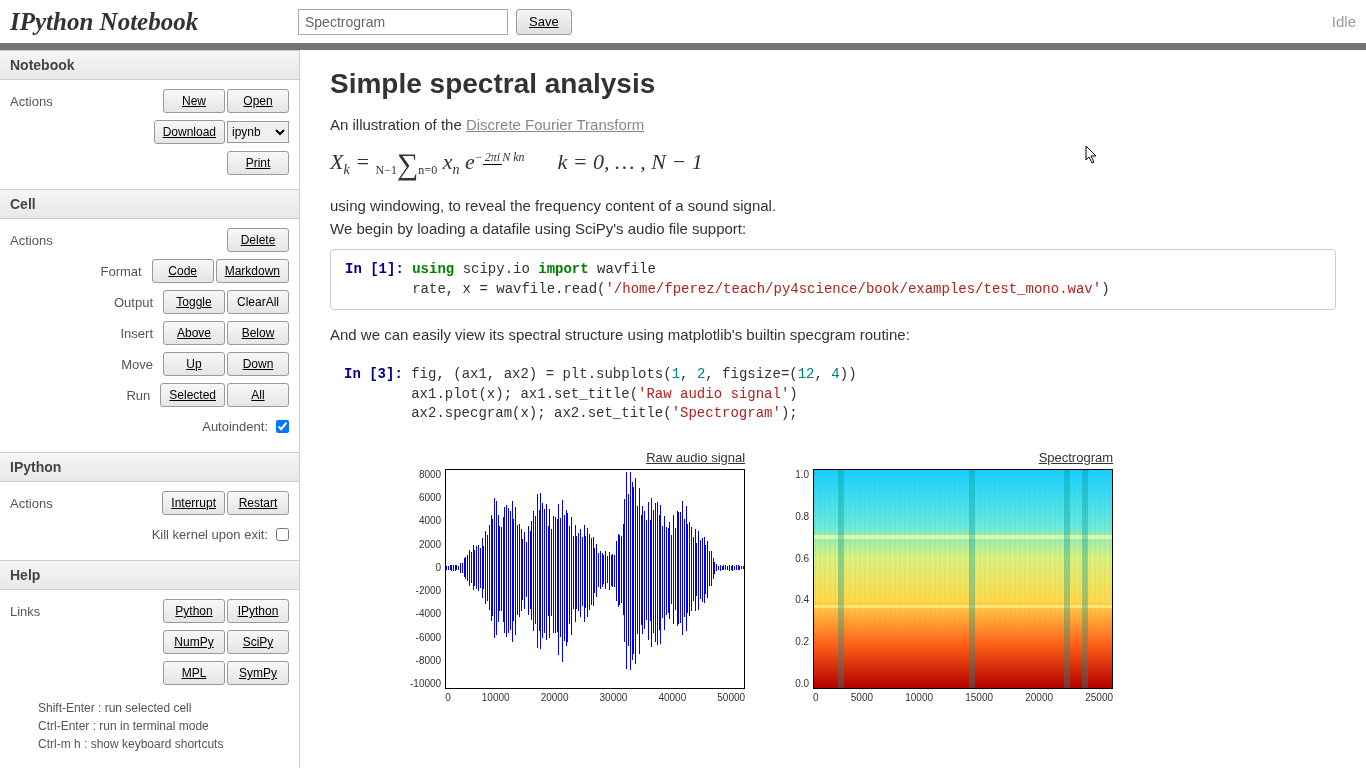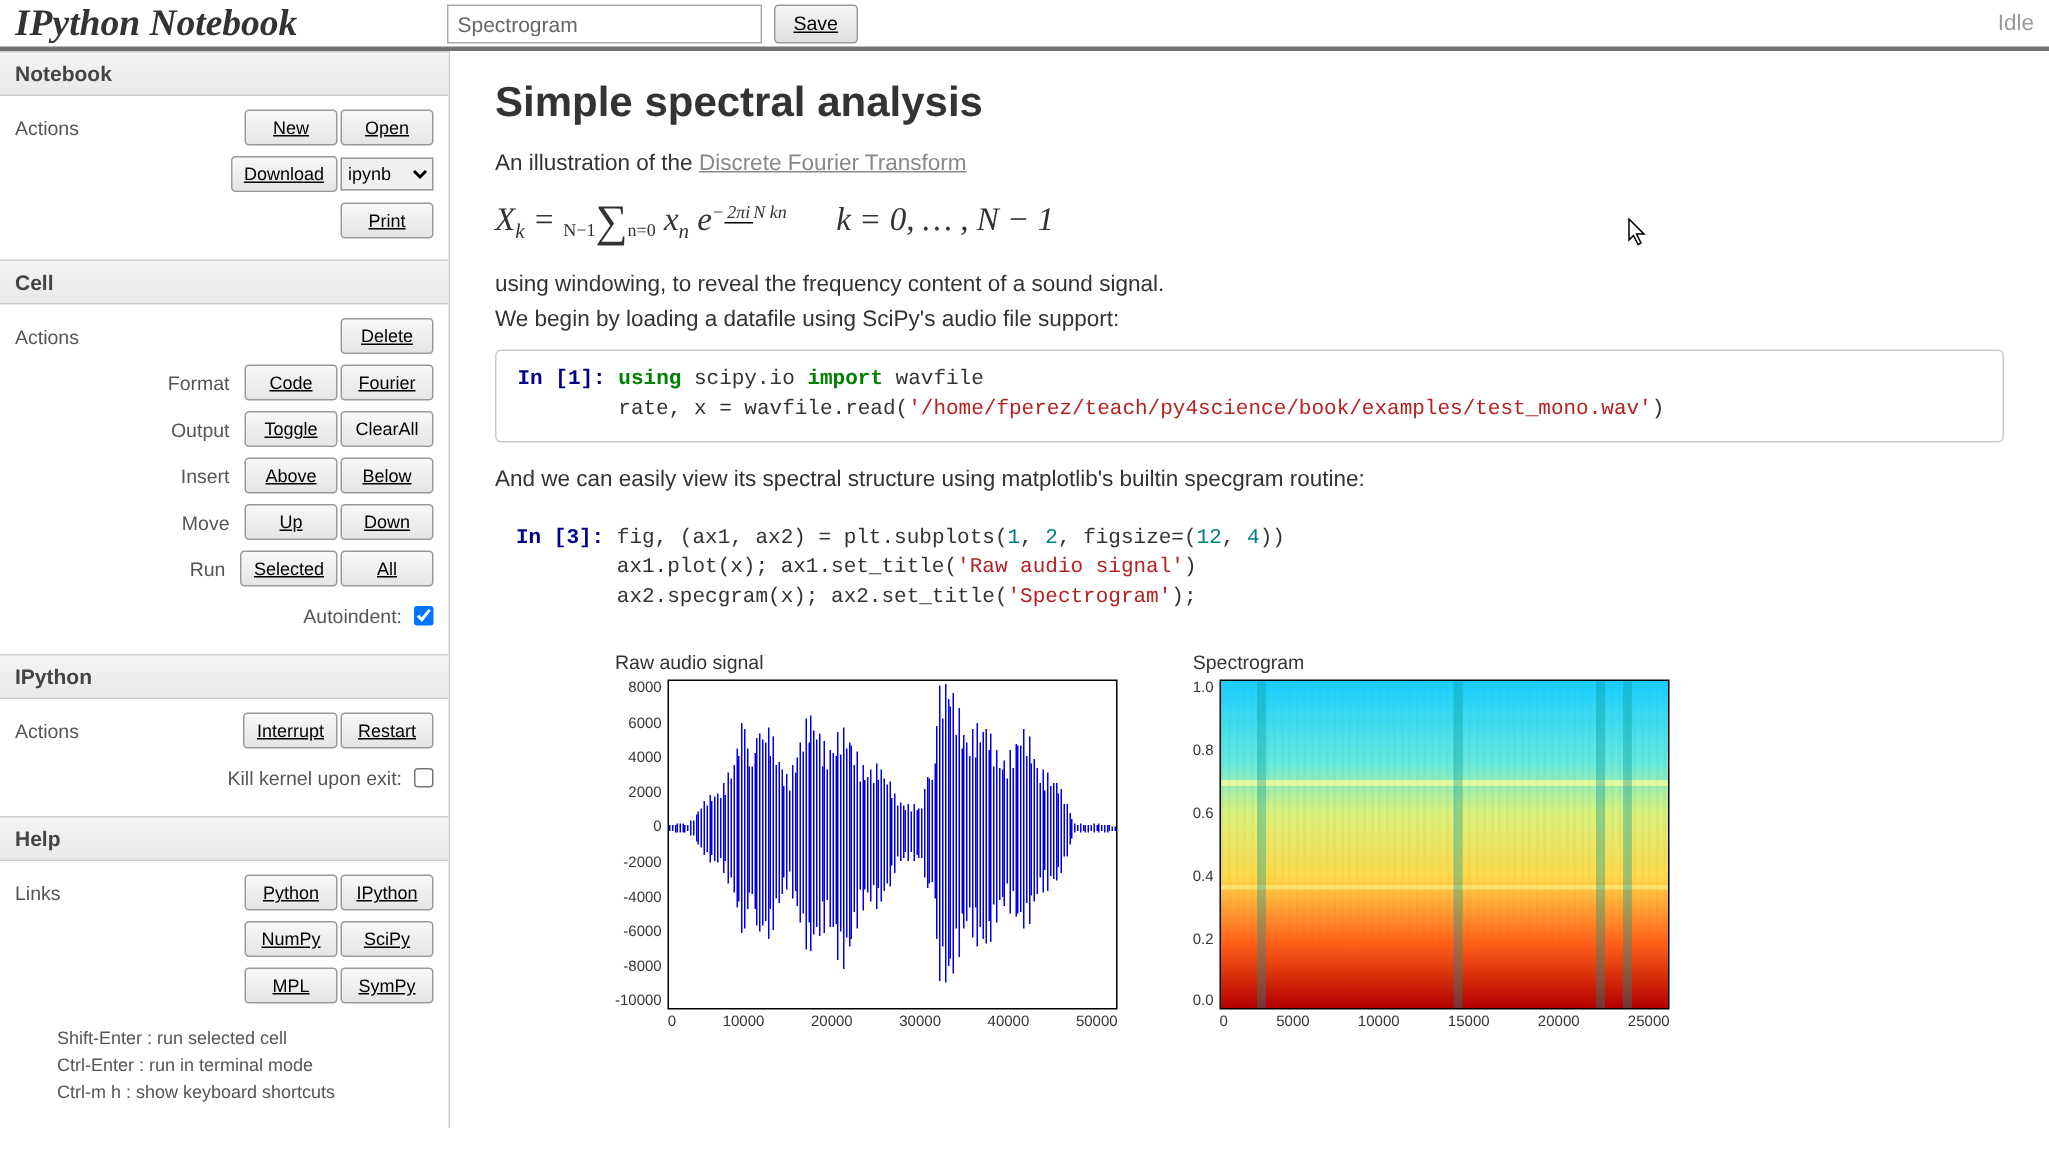--- a/index.html
+++ b/index.html
@@ -1,17 +1,17 @@
 <!DOCTYPE html>
 <html><head>
 <meta charset="utf-8">
 <style>
 * { box-sizing: border-box; margin: 0; padding: 0; }
 body { font-family: Arial, Helvetica, sans-serif; font-size: 13px; color: #333; background: #fff; width: 1366px; height: 768px; overflow: hidden; }
-.topbar { height: 34px; border-bottom: 3px solid #737373; display: flex; align-items: center; padding: 0 10px; background: #fff; }
+.topbar { height: 50px; border-bottom: 7px solid #737373; display: flex; align-items: center; padding: 0 10px; background: #fff; }
 .logo { font-size: 25px; font-weight: bold; font-style: italic; color: #333; font-family: Georgia, serif; width: 288px; }
 .title-input { width: 210px; height: 26px; font-size: 14px; padding: 2px 6px; border: 1px solid #aaa; color: #666; }
 .save-btn { margin-left: 8px; height: 26px; padding: 2px 12px; background: linear-gradient(#f5f5f5,#e0e0e0); border: 1px solid #999; border-radius: 3px; font-size: 13px; text-decoration: underline; cursor: pointer; }
 .idle { margin-left: auto; color: #999; font-size: 15px; text-align: right; }
 .main { display: flex; height: 718px; }
 .sidebar { width: 300px; border-right: 1px solid #ccc; background: #fff; display: flex; flex-direction: column; font-size: 13px; }
 .section-header { background: linear-gradient(#f5f5f5,#e8e8e8); border-top: 1px solid #ccc; border-bottom: 1px solid #ccc; padding: 6px 10px; font-weight: bold; font-size: 14px; color: #444; }
 .section-body { padding: 8px 10px; }
 .row { display: flex; align-items: center; justify-content: flex-end; margin-bottom: 5px; min-height: 26px; }
 .row-label { margin-right: 8px; color: #555; font-size: 13px; }
@@ -31,21 +31,21 @@
 .formula sup { font-size: 12px; vertical-align: super; }
 .formula .frac { display: inline-block; text-align: center; font-size: 12px; vertical-align: middle; }
 .formula .frac .num { border-bottom: 1px solid #000; padding: 0 2px; }
 .code-cell { border: 1px solid #ccc; border-radius: 4px; padding: 10px 14px; margin: 12px 0 16px 0; font-family: 'Courier New', monospace; font-size: 14px; white-space: pre; line-height: 1.4; }
 .prompt { color: #00008b; font-weight: bold; }
 .kw-green { color: #008000; font-weight: bold; }
 .str-red { color: #b22222; }
 .num-teal { color: #008080; }
 .charts { display: flex; gap: 50px; margin-top: 8px; padding-left: 80px; }
 .chart-container { }
-.chart-title { text-align: left; font-size: 13px; margin-bottom: 4px; font-family: sans-serif; }
+.chart-title { text-align: right; font-size: 13px; margin-bottom: 4px; font-family: sans-serif; text-decoration: underline; }
 .axes { display: flex; }
 .yaxis { display: flex; flex-direction: column; justify-content: space-between; align-items: flex-end; font-size: 10px; color: #333; padding-right: 4px; text-align: right; }
 .plot-box { border: 1px solid #000; position: relative; overflow: hidden; }
 .xaxis { display: flex; justify-content: space-between; font-size: 10px; color: #333; padding-top: 3px; }
 .cursor { position: absolute; left: 1085px; top: 145px; font-size: 18px; color: #000; pointer-events: none; }
 .wave-line { position: absolute; background: #0000ee; }
 </style>
 </head>
 <body>
 
@@ -77,21 +77,21 @@
 
     <div class="section-header">Cell</div>
     <div class="section-body">
       <div class="row">
         <span class="row-label" style="margin-right:auto">Actions</span>
         <button class="btn btn-u">Delete</button>
       </div>
       <div class="row">
         <span class="row-label">Format</span>
         <button class="btn btn-u">Code</button>
-        <button class="btn btn-u">Fourier</button>
+        <button class="btn btn-u">Markdown</button>
       </div>
       <div class="row">
         <span class="row-label">Output</span>
         <button class="btn btn-u">Toggle</button>
         <button class="btn">ClearAll</button>
       </div>
       <div class="row">
         <span class="row-label">Insert</span>
         <button class="btn btn-u">Above</button>
         <button class="btn btn-u">Below</button>

